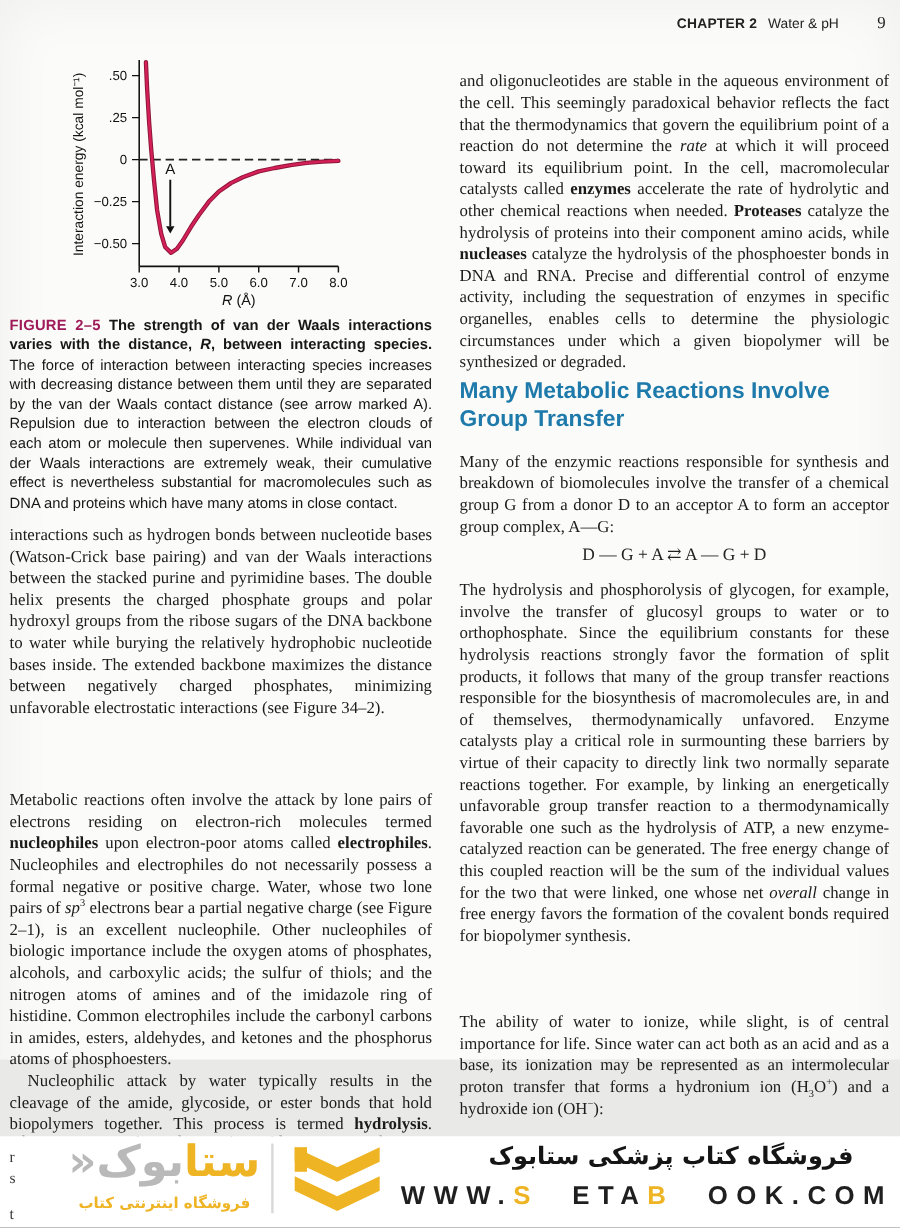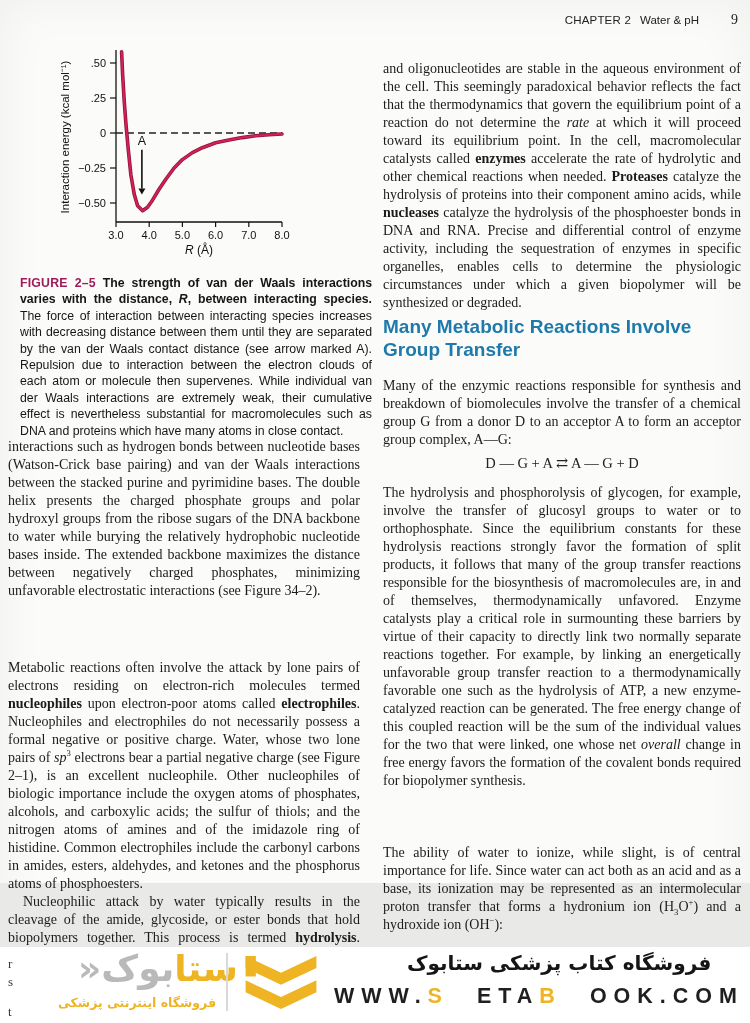--- a/index.html
+++ b/index.html
@@ -3,33 +3,33 @@
 <meta charset="utf-8">
 <style>
   html,body{margin:0;padding:0;background:#888;}
   .page{position:relative;width:750px;height:1023px;margin:0 auto;background:#fbfbf9;
         overflow:hidden;box-shadow:inset 0 0 50px rgba(0,0,0,.05);
         font-family:"Liberation Serif","DejaVu Serif",serif;color:#1b1b1b;}
   .abs{position:absolute;}
   
   .page-header{position:absolute;top:12px;left:0;width:738px;display:flex;justify-content:flex-end;
                align-items:baseline;font-family:"Liberation Sans",sans-serif;font-size:11.5px;color:#222;}
-  .chapter-label{font-weight:400;letter-spacing:.2px;}
+  .chapter-label{font-weight:700;letter-spacing:.2px;}
   .chapter-title{margin-left:9px;}
   .page-num{margin-left:32px;font-size:14px;font-family:"Liberation Serif",serif;}
   
   .band-gray{position:absolute;left:0;top:883px;width:750px;height:64px;background:#e9e9e8;z-index:0;}
   .band-white{position:absolute;left:0;top:947px;width:750px;height:76px;background:#ffffff;z-index:2;}
   
   .zcol{z-index:1;}
   .body{font-size:14px;line-height:18px;text-align:justify;}
   .body p{margin:0;}
   .body p.indent{text-indent:15px;}
   .caption{font-family:"Liberation Sans",sans-serif;font-size:12.3px;line-height:16.4px;
-           text-align:justify;color:#161616;margin:12px;}
+           text-align:justify;color:#161616;margin:0;}
   .rs-b{font-weight:700;}
   .rs-i{font-style:italic;}
   .rs-bi{font-weight:700;font-style:italic;}
   .rs-sup{font-size:62%;vertical-align:super;line-height:0;}
   .rs-sub{font-size:62%;vertical-align:sub;line-height:0;}
   .rs-figlabel{font-weight:700;color:#9e1a58;letter-spacing:.2px;}
   .rs-yellow{color:#eeb424;}
   .rs-lgray{color:#b9b9b9;}
   .rs-dark{color:#1f1f1f;margin-left:28px;}
   .h-purple{margin:0;color:#5b48a8;font:700 23px/23.5px "Liberation Sans",sans-serif;
@@ -122,22 +122,22 @@
   <p class="equation abs zcol" style="left:383px;top:440px;width:358px;">D — G + A ⇄ A — G + D</p>
 
   <p class="body abs zcol" style="left:383px;top:470px;width:358px;"><span>The hydrolysis and phosphorolysis of glycogen, for example, involve the transfer of glucosyl groups to water or to orthophosphate. Since the equilibrium constants for these hydrolysis reactions strongly favor the formation of split products, it follows that many of the group transfer reactions responsible for the biosynthesis of macromolecules are, in and of themselves, thermodynamically unfavored. Enzyme catalysts play a critical role in surmounting these barriers by virtue of their capacity to directly link two normally separate reactions together. For example, by linking an energetically unfavorable group transfer reaction to a thermodynamically favorable one such as the hydrolysis of ATP, a new enzyme-catalyzed reaction can be generated. The free energy change of this coupled reaction will be the sum of the individual values for the two that were linked, one whose net </span><span class="rs-i">overall</span><span> change in free energy favors the formation of the covalent bonds required for biopolymer synthesis.</span></p>
 
 
   <p class="body abs zcol" style="left:383px;top:830px;width:358px;"><span>The ability of water to ionize, while slight, is of central importance for life. Since water can act both as an acid and as a base, its ionization may be represented as an intermolecular proton transfer that forms a hydronium ion (H</span><span class="rs-sub">3</span><span>O</span><span class="rs-sup">+</span><span>) and a hydroxide ion (OH</span><span class="rs-sup">−</span><span>):</span></p>
 
 
   <p class="body faded abs zcol" style="left:383px;top:934px;width:358px;height:14px;">The transferred proton is actually associated with a cluster of</p>
 
-  <div class="wordmark abs wm" style="left:56px;top:947px;width:162px;margin-left:21px;"><span class="rs-yellow">ستا</span><span class="rs-lgray">بوک</span><span class="rs-lgray">«</span></div>
-  <div class="wm-sub abs wm" style="left:56px;top:996px;width:162px;">فروشگاه اینترنتی پزشکی</div>
+  <div class="wordmark abs wm" style="left:56px;top:947px;width:162px;"><span class="rs-yellow">ستا</span><span class="rs-lgray">بوک</span><span class="rs-lgray">«</span></div>
+  <div class="wm-sub abs wm" style="left:56px;top:996px;width:162px;">فروشگاه اینترنتی کتاب</div>
 
   <div class="wm-divider" style="left:226px;top:953px;height:58px;"></div>
 
   <svg class="abs wm" style="left:240px;top:950px;" width="82" height="66" viewBox="0 0 88 66">
     <rect x="6" y="4" width="11" height="22" fill="#eeb424"></rect>
     <polygon points="6,4 44,22 82,4 82,17 44,35 6,17" fill="#eeb424"></polygon>
     <polygon points="6,30 44,48 82,30 82,43 44,61 6,43" fill="#eeb424"></polygon>
   </svg>
 
   <div class="wm-title abs wm" style="right:13px;top:950px;width:330px;">فروشگاه کتاب پزشکی ستابوک</div>

